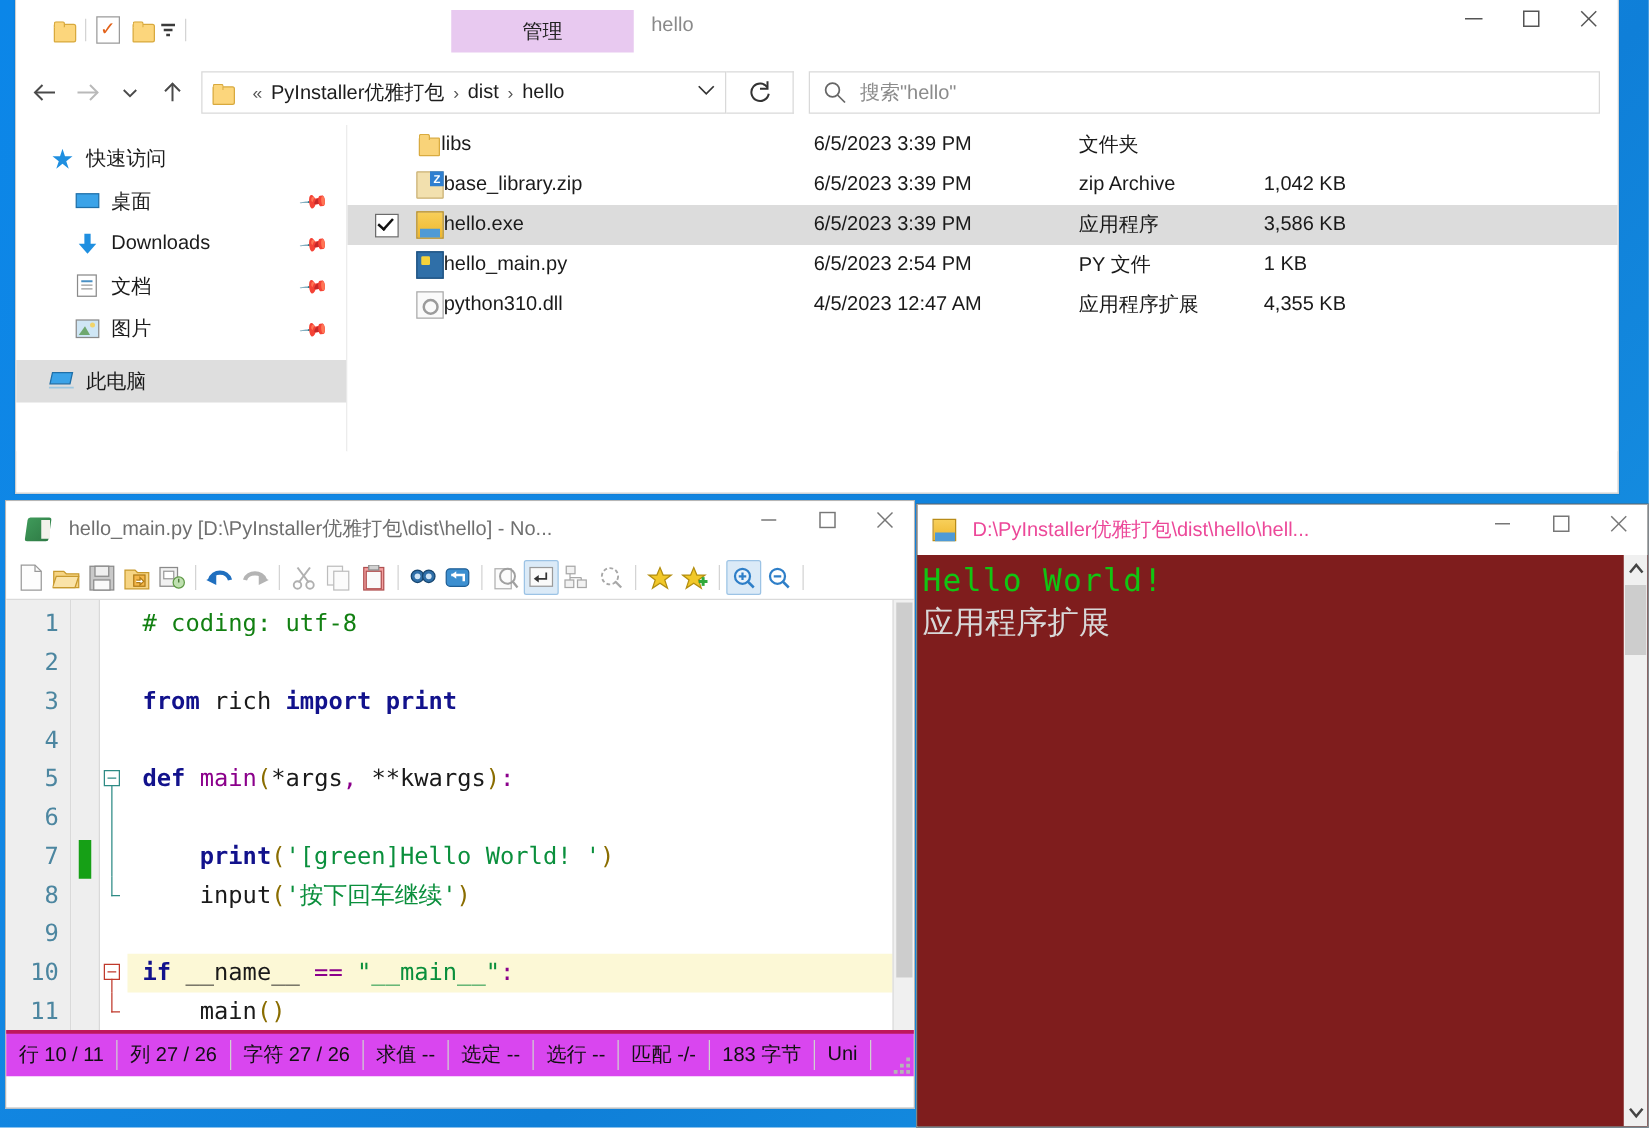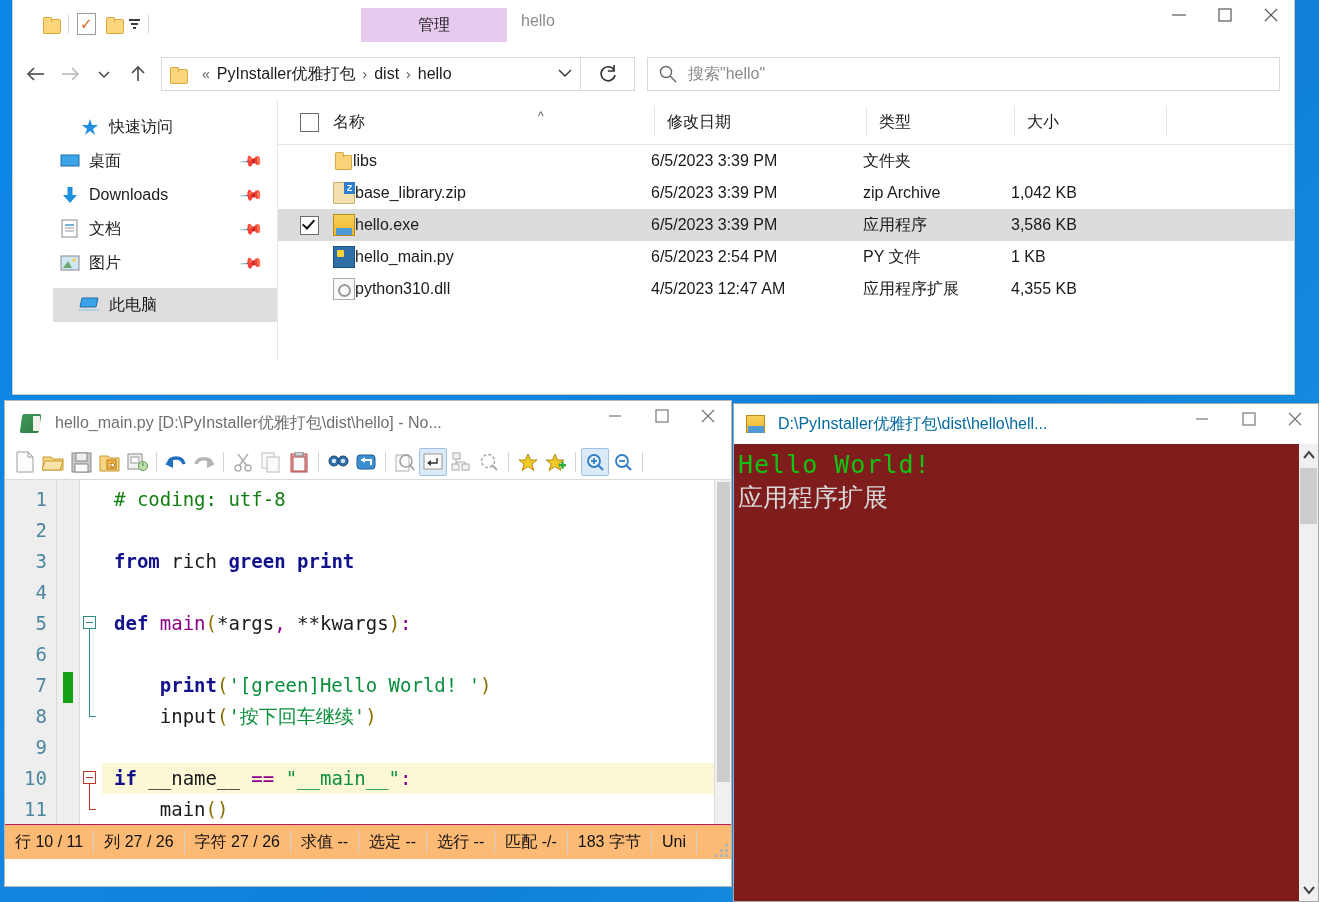--- a/index.html
+++ b/index.html
@@ -55,21 +55,21 @@
            border:1px solid #d9d9d9;border-left:none;box-sizing:border-box;}
   .searchbox{flex:1;height:34px;border:1px solid #d9d9d9;display:flex;align-items:center;gap:10px;
              padding:0 10px;box-sizing:border-box;margin-left:12px;margin-right:8px;}
   .searchbox span{font-size:16px;color:#8b8b8b;}
 
   .exp-body{display:flex;height:261px;}
   .nav-pane{width:265px;border-right:1px solid #e6e6e6;box-sizing:border-box;padding-top:10px;
             position:relative;background:#fff;}
   .nav-item{height:34px;display:flex;align-items:center;padding-left:46px;font-size:16px;color:#1b1b1b;
             position:relative;}
-  .nav-item.root{padding-left:26px;margin-left:40px;}
+  .nav-item.root{padding-left:26px;}
   .nav-item.sel{background:#dedede;}
   .nav-ico{width:22px;height:20px;margin-right:8px;display:inline-flex;align-items:center;justify-content:center;}
   .pin{position:absolute;right:16px;top:9px;color:#9a9a9a;font-size:15px;transform:rotate(40deg);}
 
   .list-pane{flex:1;position:relative;background:#fff;}
   .list-head{height:44px;display:flex;align-items:center;border-bottom:1px solid #e6e6e6;
              font-size:16px;color:#1b1b1b;position:relative;}
   .hcell{box-sizing:border-box;padding-left:12px;border-right:1px solid #e6e6e6;height:30px;
          display:flex;align-items:center;}
   .sortcaret{position:absolute;left:205px;top:2px;color:#555;font-size:12px;}
@@ -149,34 +149,34 @@
   .k-kw{color:#12128c;font-weight:bold;}
   .k-fn{color:#12128c;font-weight:bold;}
   .k-id{color:#1a1a1a;}
   .k-op{color:#8b008b;}
   .k-par{color:#8a6d00;}
   .k-str{color:#0a8f3c;}
   .k-def{color:#8b008b;}
   .npp-vscroll{position:absolute;right:0;top:0;width:16px;height:100%;background:#f0f0f0;border-left:1px solid #dcdcdc;}
   .npp-vthumb{position:absolute;right:1px;top:2px;width:13px;height:300px;background:#cdcdcd;}
 
-  .npp-status{height:34px;display:flex;align-items:center;border-top:1px solid #be185d;
-              font-size:16px;color:#111;background:#fdba74;position:relative;}
+  .npp-status{height:34px;display:flex;align-items:center;border-top:3px solid #be185d;
+              font-size:16px;color:#111;background:#d946ef;position:relative;}
   .st{padding:0 10px;border-right:1px solid #d0d0d0;height:24px;display:flex;align-items:center;white-space:nowrap;}
   .grip{position:absolute;right:3px;bottom:2px;width:12px;height:12px;}
   .grip i{position:absolute;width:3px;height:3px;background:#b5b5b5;}
 
   
   #console{left:733px;top:403px;width:586px;height:499px;border:1px solid #a8a8a8;background:#000;}
   .cns-title{height:40px;background:#fff;display:flex;align-items:center;padding-left:12px;position:relative;}
   .cns-ico{width:22px;height:20px;position:relative;margin-right:10px;}
   .cns-ico::before{content:"";position:absolute;left:0;top:1px;width:19px;height:18px;
      background:linear-gradient(#f7cf5a,#efb62c);border:1px solid #b98c18;box-sizing:border-box;}
   .cns-ico::after{content:"";position:absolute;left:2px;bottom:1px;width:16px;height:7px;background:#4e9ad6;}
-  .cns-title-txt{font-size:16px;color:#0369a1;}
+  .cns-title-txt{font-size:16px;color:#ec4899;}
   .cns-body{position:relative;height:457px;background:#7f1d1d;overflow:hidden;}
   .cns-text{padding:4px 0 0 4px;font-family:"DejaVu Sans Mono","Liberation Mono",monospace;font-size:25px;line-height:33px;}
   .cns-green{color:#12c412;letter-spacing:1px;}
   .cns-white{color:#d8d8d8;}
   .cns-scroll{position:absolute;right:0;top:0;width:19px;height:100%;background:#f0f0f0;}
   .cns-arrow{height:22px;display:flex;align-items:center;justify-content:center;color:#444;font-size:13px;}
   .cns-thumb{position:absolute;top:24px;left:1px;width:17px;height:56px;background:#cdcdcd;}
   .cns-arrow-b{position:absolute;bottom:0;left:0;width:19px;height:22px;display:flex;align-items:center;
                justify-content:center;color:#444;font-size:13px;}
 </style>
@@ -340,36 +340,20 @@
           <svg width="22" height="18">
               <polygon points="3,2 19,2 17,11 1,11" fill="#3ba3e8" stroke="#1f6fa8"></polygon>
               <line x1="0" y1="14" x2="20" y2="14" stroke="#9fc8e0" stroke-width="1.4"></line>
             </svg>
         </span>
         <span>此电脑</span>
       </div>
     </div>
 
     <div class="list-pane">
-      <div class="list-head">
-        <div class="hcheck"></div>
-        <div class="hcell" style="width:322px;padding-left:0;position:relative">
-          <span>名称</span>
-          <span class="sortcaret">^</span>
-        </div>
-        <div class="hcell" style="width:212px">
-            <span>修改日期</span>
-          </div>
-        <div class="hcell" style="width:148px">
-            <span>类型</span>
-          </div>
-        <div class="hcell" style="width:152px">
-            <span>大小</span>
-          </div>
-      </div>
 
       <div id="file-rows">
           <div class="row">
             <div class="chk"></div>
             <div class="cell-name">
               <span class="ico folder"></span>
               <span>libs</span>
             </div>
             <div class="cell-date">6/5/2023 3:39 PM</div>
             <div class="cell-type">文件夹</div>
@@ -638,21 +622,21 @@
           <span class="fbox red"></span>
           <span class="fline red" style="bottom:0"></span>
         </div>
       <div>
           <span class="fend red"></span>
         </div>
     </div>
     <div class="code" id="npp-code">
         <div class="ln"><span class="k-com"># coding: utf-8</span></div>
         <div class="ln">&nbsp;</div>
-        <div class="ln"><span class="k-kw">from</span><span class="k-id"> rich </span><span class="k-kw">green</span><span class="k-id"> </span><span class="k-kw">print</span></div>
+        <div class="ln"><span class="k-kw">from</span><span class="k-id"> rich </span><span class="k-kw">import</span><span class="k-id"> </span><span class="k-kw">print</span></div>
         <div class="ln">&nbsp;</div>
         <div class="ln"><span class="k-kw">def</span><span class="k-id"> </span><span class="k-def">main</span><span class="k-par">(</span><span class="k-id">*args</span><span class="k-op">,</span><span class="k-id"> </span><span class="k-id">**kwargs</span><span class="k-par">)</span><span class="k-op">:</span></div>
         <div class="ln">&nbsp;</div>
         <div class="ln"><span class="k-id">    </span><span class="k-fn">print</span><span class="k-par">(</span><span class="k-str">'[green]Hello World! '</span><span class="k-par">)</span></div>
         <div class="ln"><span class="k-id">    input</span><span class="k-par">(</span><span class="k-str">'按下回车继续'</span><span class="k-par">)</span></div>
         <div class="ln">&nbsp;</div>
         <div class="ln hl"><span class="k-kw">if</span><span class="k-id"> __name__ </span><span class="k-op">==</span><span class="k-id"> </span><span class="k-str">"__main__"</span><span class="k-op">:</span></div>
         <div class="ln"><span class="k-id">    main</span><span class="k-par">()</span></div>
       </div>
     <div class="npp-vscroll">

